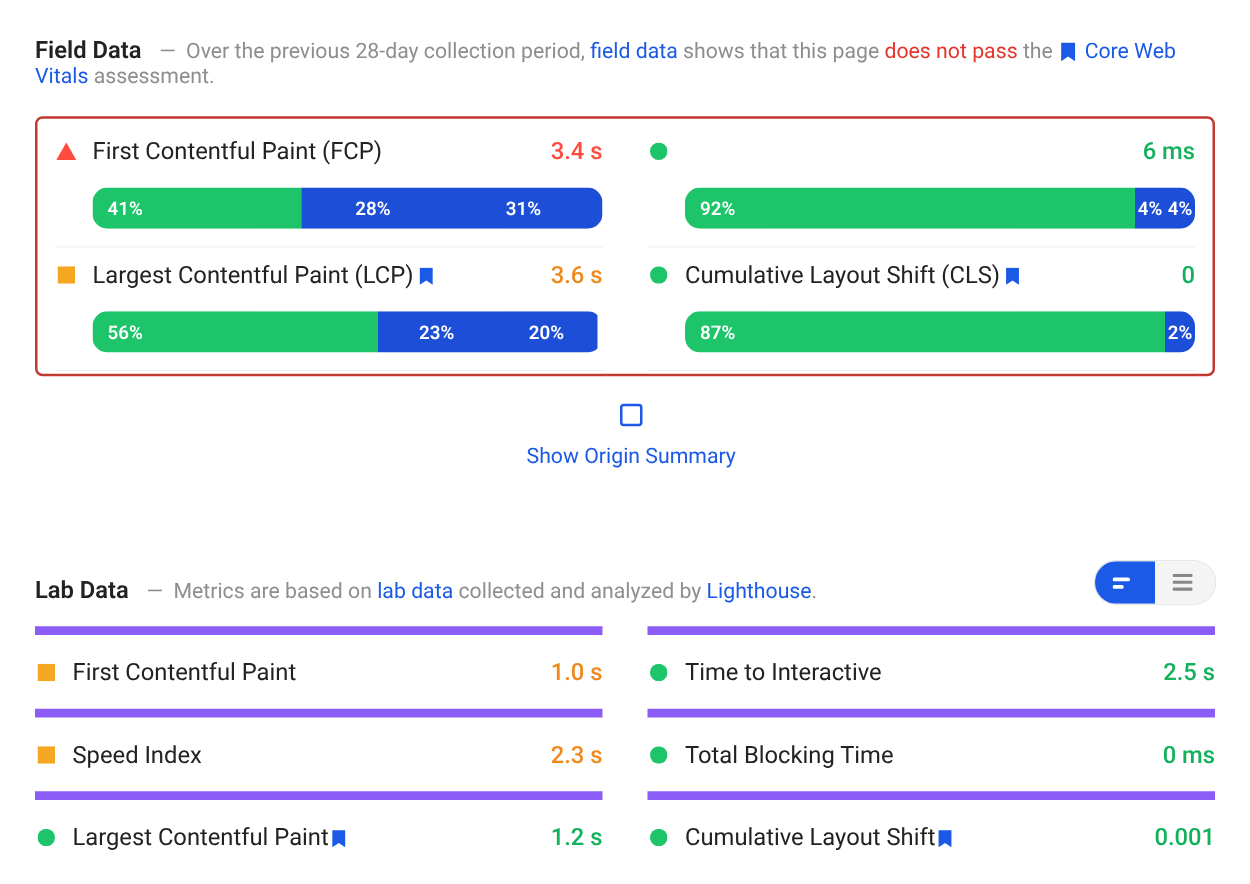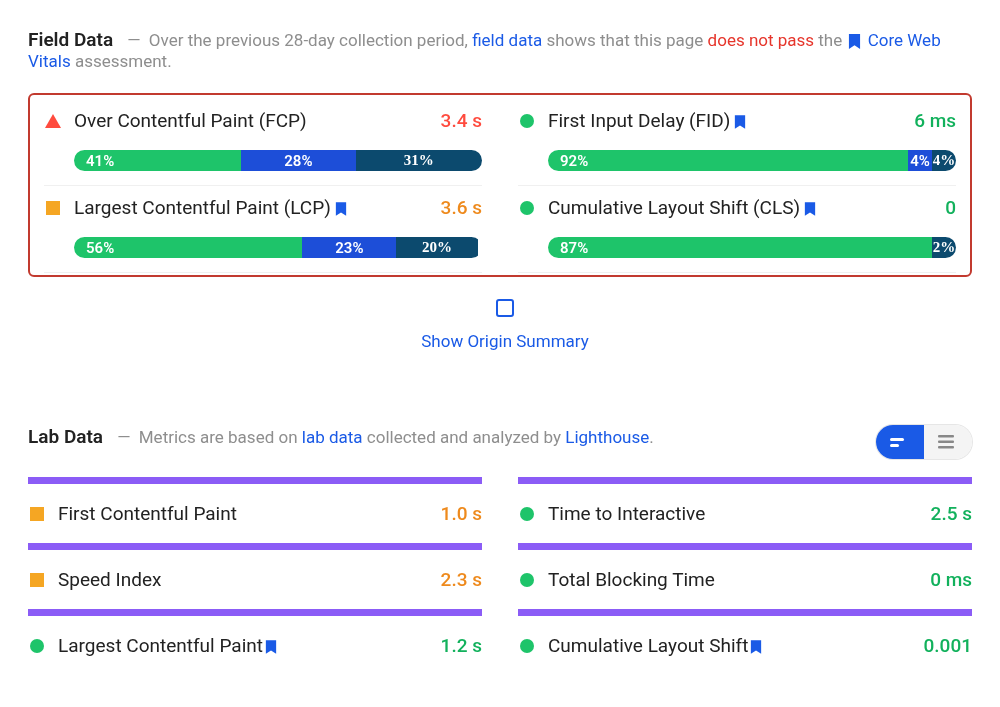--- a/index.html
+++ b/index.html
@@ -47,42 +47,42 @@
   .metric-name { font-size: 19px; font-weight: 400; flex: 0 0 auto; }
   .metric-name .bookmark { margin-left: 4px; }
   .spacer { flex: 1; }
   .metric-value { font-size: 19px; font-weight: 500; }
   .v-red { color: #ff4b3e; }
   .v-orange { color: #ee8a1d; }
   .v-green { color: #12b15c; }
 
   .dist {
     margin-top: 18px;
-    height: 21px;
+    height: 33px;
     border-radius: 12px;
     display: flex;
     overflow: hidden;
     color: #fff;
     font-weight: 600;
     font-size: 15px;
     margin-left: 30px;
   }
   .seg { display:flex; align-items:center; padding:0 12px; white-space:nowrap; }
   .seg-g { background:#1ec46a; }
   .seg-o { background:#1d4ed8; justify-content:center; }
-  .seg-r { background:#0c4a6e; justify-content:center;font-family:Liberation Serif, serif; }
+  .seg-r { background:#1d4ed8; justify-content:center; }
 
   .origin-row { display:flex; align-items:center; gap:14px; margin:22px 0 4px 10px;flex-direction:column; }
   .checkbox {
     width: 18px; height:18px; border:2px solid #1a5ae6; border-radius:3px;
   }
   .origin-label { color:#1a5ae6; font-size:17px; }
 
   .lab-section { margin-top: 74px; }
-  .lab-head-row { display:flex; align-items:flex-start;margin-top:48px; }
+  .lab-head-row { display:flex; align-items:flex-end;margin-top:48px; }
   .view-toggle { margin-left:auto; display:flex; border-radius:22px; overflow:hidden; box-shadow:0 0 0 1px #e6e6e6; }
   .vt-btn { width:48px; height:34px; display:flex; align-items:center; justify-content:center; }
   .vt-active { background:#1a5ae6; }
   .vt-inactive { background:#f4f4f4; }
 
   .lab-grid {
     display:grid;
     grid-template-columns: 1fr 1fr;
     column-gap: 36px;
     margin-top: 18px;
@@ -118,40 +118,37 @@
 
 <div class="field-box">
   <div class="metric-grid" id="field-metric-grid">
       <div class="metric">
         <div class="metric-head">
           <span class="status-shape">
             <svg width="16" height="14" viewBox="0 0 16 14">
               <path d="M8 0l8 14H0z" fill="#ff4b3e"></path>
             </svg>
           </span>
-          <span class="metric-name">Over Contentful Paint (FCP)</span>
+          <span class="metric-name">First Contentful Paint (FCP)</span>
           <span class="spacer"></span>
           <span class="metric-value v-red">3.4 s</span>
         </div>
         <div class="dist">
           <div class="seg seg-g" style="width:41%">41%</div>
           <div class="seg seg-o" style="width:28%">28%</div>
           <div class="seg seg-r" style="width:31%">31%</div>
         </div>
       </div>
       <div class="metric">
         <div class="metric-head">
           <span class="status-shape">
             <svg width="14" height="14" viewBox="0 0 14 14">
               <circle cx="7" cy="7" r="7" fill="#1ec46a"></circle>
             </svg>
           </span>
-          <span class="metric-name">First Input Delay (FID)<span class="bookmark"><svg width="12" height="14" viewBox="0 0 14 16">
-                <path d="M1 0h12v16l-6-4-6 4z" fill="#1a5ae6"></path>
-              </svg></span></span>
           <span class="spacer"></span>
           <span class="metric-value v-green">6 ms</span>
         </div>
         <div class="dist">
           <div class="seg seg-g" style="width:92%">92%</div>
           <div class="seg seg-o" style="width:4%">4%</div>
           <div class="seg seg-r" style="width:4%">4%</div>
         </div>
       </div>
       <div class="metric">

